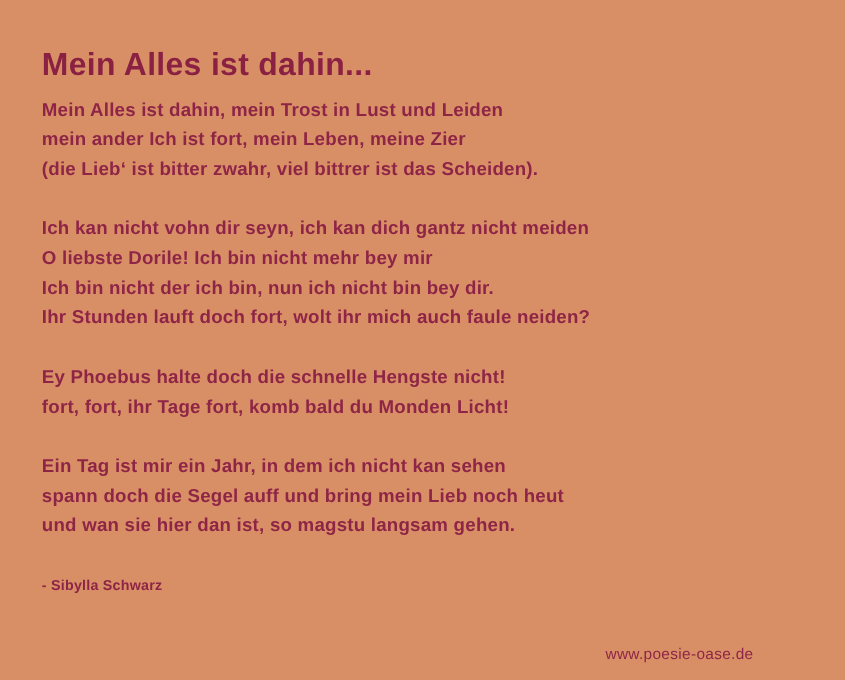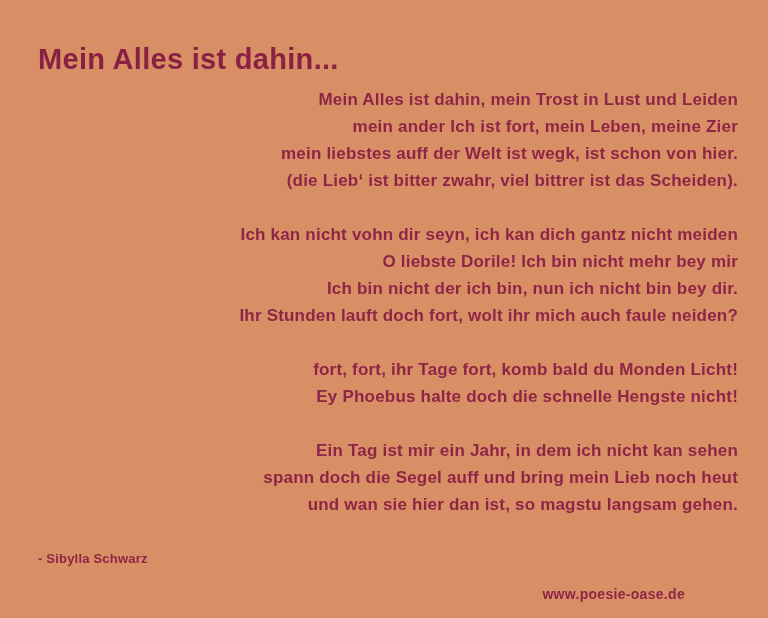--- a/index.html
+++ b/index.html
@@ -34,65 +34,63 @@
   .stanza:last-of-type {
     margin-bottom: 0;
   }
   .poem-line {
     font-size: 17px;
     line-height: 27px;
     font-weight: bold;
     color: #8e2546;
     letter-spacing: 0.2px;
     white-space: nowrap;
-    text-align: right;
   }
   .poem-author {
     margin-top: 13px;
     font-size: 13px;
     line-height: 27px;
     font-weight: bold;
     color: #8e2546;
     letter-spacing: 0.2px;
   }
   .site-credit {
     position: absolute;
     right: 83px;
     bottom: 16px;
     font-size: 14px;
-    font-weight: bold;
+    font-weight: normal;
     color: #8e2546;
     letter-spacing: 0.3px;
     margin-left: 40px;
   }
 </style>
 </head>
 <body>
 
 <div class="poem-container">
 
   <h1 class="poem-title">Mein Alles ist dahin...</h1>
 
   <div class="stanza">
     <div class="poem-line">Mein Alles ist dahin, mein Trost in Lust und Leiden</div>
     <div class="poem-line">mein ander Ich ist fort, mein Leben, meine Zier</div>
-    <div class="poem-line">mein liebstes auff der Welt ist wegk, ist schon von hier.</div>
     <div class="poem-line">(die Lieb‘ ist bitter zwahr, viel bittrer ist das Scheiden).</div>
   </div>
 
   <div class="stanza">
     <div class="poem-line">Ich kan nicht vohn dir seyn, ich kan dich gantz nicht meiden</div>
     <div class="poem-line">O liebste Dorile! Ich bin nicht mehr bey mir</div>
     <div class="poem-line">Ich bin nicht der ich bin, nun ich nicht bin bey dir.</div>
     <div class="poem-line">Ihr Stunden lauft doch fort, wolt ihr mich auch faule neiden?</div>
   </div>
 
   <div class="stanza">
+    <div class="poem-line">Ey Phoebus halte doch die schnelle Hengste nicht!</div>
     <div class="poem-line">fort, fort, ihr Tage fort, komb bald du Monden Licht!</div>
-    <div class="poem-line">Ey Phoebus halte doch die schnelle Hengste nicht!</div>
   </div>
 
   <div class="stanza">
     <div class="poem-line">Ein Tag ist mir ein Jahr, in dem ich nicht kan sehen</div>
     <div class="poem-line">spann doch die Segel auff und bring mein Lieb noch heut</div>
     <div class="poem-line">und wan sie hier dan ist, so magstu langsam gehen.</div>
   </div>
 
   <div class="poem-author">- Sibylla Schwarz</div>
 

